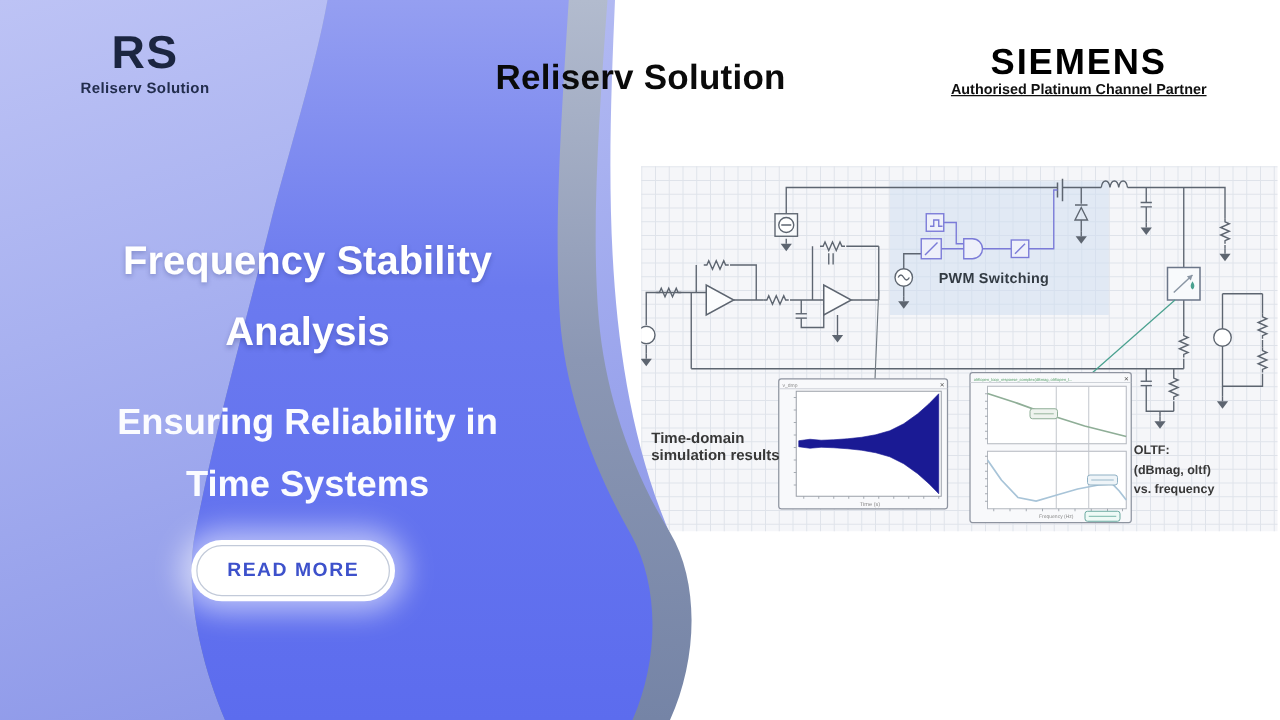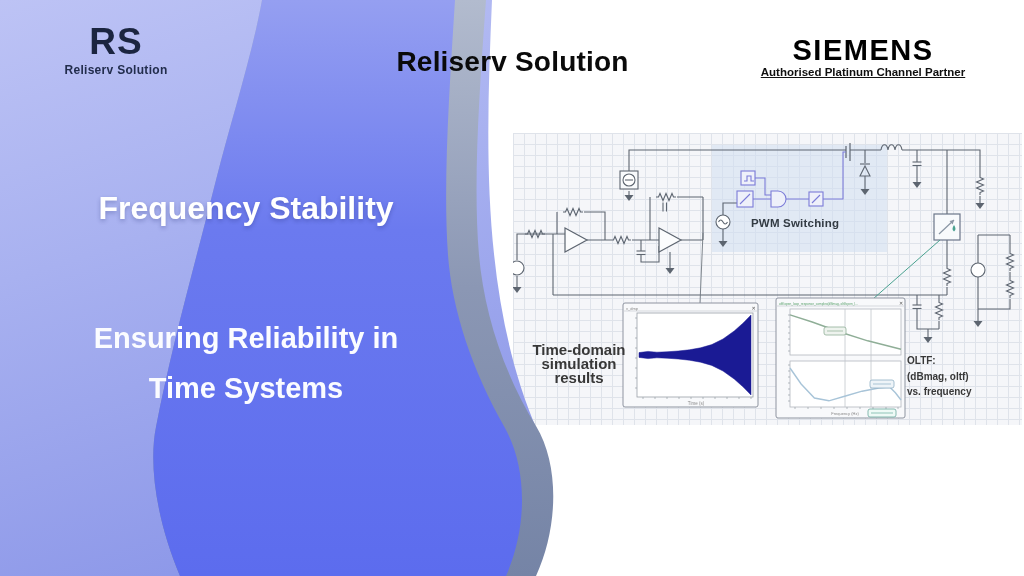--- a/index.html
+++ b/index.html
@@ -38,21 +38,21 @@
         border:none;border-radius:26px;cursor:pointer;padding:0;
         box-shadow:0 0 22px 9px rgba(255,255,255,.55);}
   .cta-inner{position:absolute;inset:4px;border:1px solid #c2cad9;border-radius:22px;
         display:flex;align-items:center;justify-content:center;
         font-family:"Liberation Sans",sans-serif;
         font-size:15.5px;font-weight:700;color:#3d51cb;letter-spacing:1.2px;}
 
   
   .panel-label{position:absolute;font-weight:700;color:#383838;}
   .pwm-label{left:238px;top:84px;font-size:11.5px;color:#333b43;letter-spacing:.2px;}
-  .time-label{left:8px;top:210px;width:116px;font-size:15px;line-height:14px;text-align:center;}
+  .time-label{left:8px;top:210px;width:116px;font-size:12px;line-height:14px;}
   .oltf-label{left:394px;top:220px;width:112px;font-size:10px;line-height:15.5px;}
   .panel-label span{display:block;}
   .circuit-svg{position:absolute;left:0;top:0;}
 </style>
 </head>
 <body>
 
 <div class="stage" data-interactable="false">
 
   <div class="panel" data-interactable="false">
@@ -280,21 +280,25 @@
 
     <div class="header-title" data-interactable="false">Reliserv Solution</div>
 
     <div class="siemens" data-interactable="false">
       <div class="siemens-word" data-interactable="false">SIEMENS</div>
       <div class="siemens-sub" data-interactable="false">Authorised Platinum Channel Partner</div>
     </div>
 
     <div class="hero-title" data-interactable="false">
       <span data-interactable="false">Frequency Stability</span>
+      <span data-interactable="false">Analysis</span>
     </div>
 
     <div class="hero-sub" data-interactable="false">
       <span data-interactable="false">Ensuring Reliability in</span>
       <span data-interactable="false">Time Systems</span>
     </div>
 
+    <button class="cta" data-interactable="true">
+      <span class="cta-inner" data-interactable="false">READ MORE</span>
+    </button>
   </div>
 </div>
 
 </body></html>

